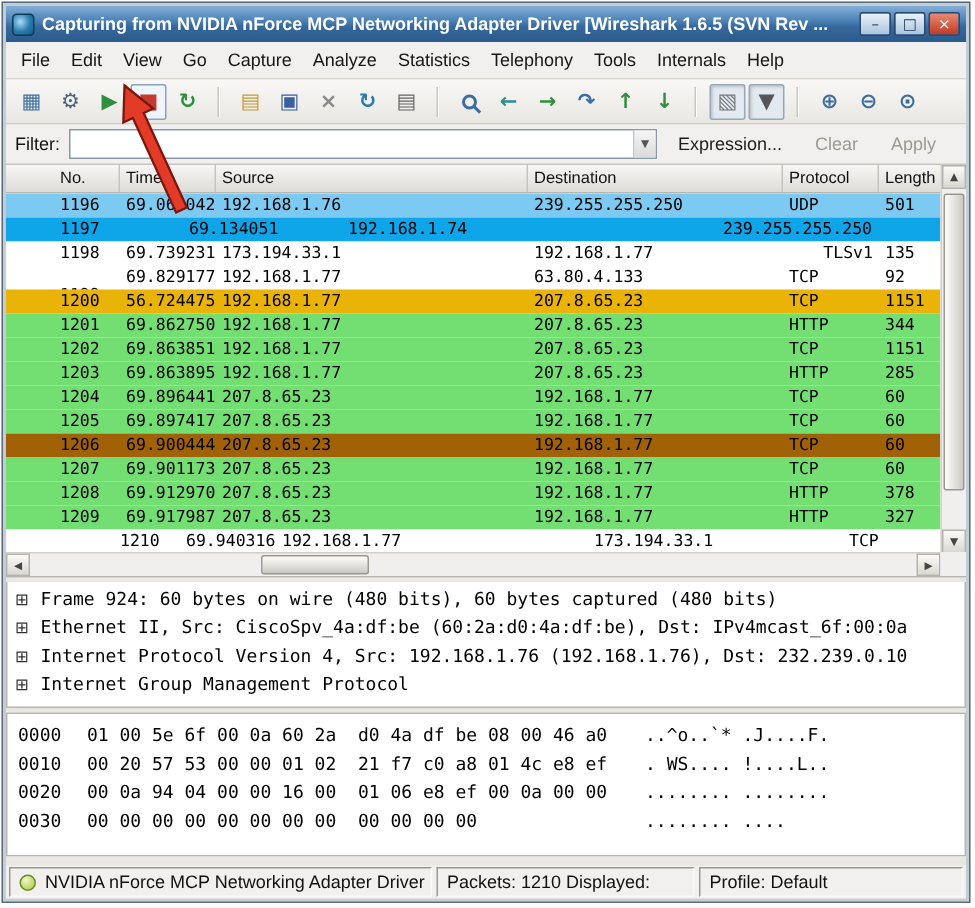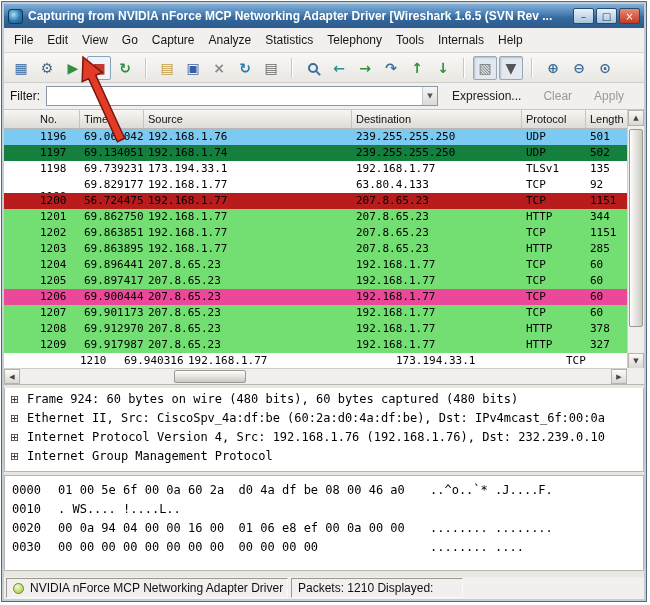--- a/index.html
+++ b/index.html
@@ -237,45 +237,45 @@
       </div>
     <div class="prows">
         <div class="prow" style="background: rgb(124, 201, 242);">
           <span class="pcell c0" style="width: 76px;">1196</span>
           <span class="pcell c1" style="width: 64px;">69.066042</span>
           <span class="pcell c2" style="width: 208px;">192.168.1.76</span>
           <span class="pcell c3" style="width: 170px;">239.255.255.250</span>
           <span class="pcell c4" style="width: 64px;">UDP</span>
           <span class="pcell c5" style="width: 60px;">501</span>
         </div>
-        <div class="prow" style="background: #15803d;">
+        <div class="prow" style="background: #0ea5e9; gap: 42px;">
           <span class="pcell c0" style="width: 76px;">1197</span>
           <span class="pcell c1" style="width: 64px;">69.134051</span>
           <span class="pcell c2" style="width: 208px;">192.168.1.74</span>
           <span class="pcell c3" style="width: 170px;">239.255.255.250</span>
           <span class="pcell c4" style="width: 64px;">UDP</span>
           <span class="pcell c5" style="width: 60px;">502</span>
         </div>
         <div class="prow" style="background: rgb(255, 255, 255);">
           <span class="pcell c0" style="width: 76px;">1198</span>
           <span class="pcell c1" style="width: 64px;">69.739231</span>
           <span class="pcell c2" style="width: 208px;">173.194.33.1</span>
           <span class="pcell c3" style="width: 170px;">192.168.1.77</span>
-          <span class="pcell c4" style="width: 64px;">TLSv1</span>
+          <span class="pcell c4" style="width: 64px; text-align: right;">TLSv1</span>
           <span class="pcell c5" style="width: 60px;">135</span>
         </div>
         <div class="prow" style="background: rgb(255, 255, 255);">
           <span class="pcell c0" style="width: 76px; margin-top: 12px;">1199</span>
           <span class="pcell c1" style="width: 64px;">69.829177</span>
           <span class="pcell c2" style="width: 208px;">192.168.1.77</span>
           <span class="pcell c3" style="width: 170px;">63.80.4.133</span>
           <span class="pcell c4" style="width: 64px;">TCP</span>
           <span class="pcell c5" style="width: 60px;">92</span>
         </div>
-        <div class="prow" style="background: #b91c1c;">
+        <div class="prow" style="background: #eab308;">
           <span class="pcell c0" style="width: 76px;">1200</span>
           <span class="pcell c1" style="width: 64px;">56.724475</span>
           <span class="pcell c2" style="width: 208px;">192.168.1.77</span>
           <span class="pcell c3" style="width: 170px;">207.8.65.23</span>
           <span class="pcell c4" style="width: 64px;">TCP</span>
           <span class="pcell c5" style="width: 60px;">1151</span>
         </div>
         <div class="prow" style="background: rgb(115, 223, 115);">
           <span class="pcell c0" style="width: 76px;">1201</span>
           <span class="pcell c1" style="width: 64px;">69.862750</span>
@@ -309,21 +309,21 @@
           <span class="pcell c5" style="width: 60px;">60</span>
         </div>
         <div class="prow" style="background: rgb(115, 223, 115);">
           <span class="pcell c0" style="width: 76px;">1205</span>
           <span class="pcell c1" style="width: 64px;">69.897417</span>
           <span class="pcell c2" style="width: 208px;">207.8.65.23</span>
           <span class="pcell c3" style="width: 170px;">192.168.1.77</span>
           <span class="pcell c4" style="width: 64px;">TCP</span>
           <span class="pcell c5" style="width: 60px;">60</span>
         </div>
-        <div class="prow" style="background: #ec4899;">
+        <div class="prow" style="background: #a16207;">
           <span class="pcell c0" style="width: 76px;">1206</span>
           <span class="pcell c1" style="width: 64px;">69.900444</span>
           <span class="pcell c2" style="width: 208px;">207.8.65.23</span>
           <span class="pcell c3" style="width: 170px;">192.168.1.77</span>
           <span class="pcell c4" style="width: 64px;">TCP</span>
           <span class="pcell c5" style="width: 60px;">60</span>
         </div>
         <div class="prow" style="background: rgb(115, 223, 115);">
           <span class="pcell c0" style="width: 76px;">1207</span>
           <span class="pcell c1" style="width: 64px;">69.901173</span>
@@ -376,34 +376,37 @@
       <div class="dline"><span class="dexp">⊞</span><span>Frame 924: 60 bytes on wire (480 bits), 60 bytes captured (480 bits)</span></div>
       <div class="dline"><span class="dexp">⊞</span><span>Ethernet II, Src: CiscoSpv_4a:df:be (60:2a:d0:4a:df:be), Dst: IPv4mcast_6f:00:0a</span></div>
       <div class="dline"><span class="dexp">⊞</span><span>Internet Protocol Version 4, Src: 192.168.1.76 (192.168.1.76), Dst: 232.239.0.10</span></div>
       <div class="dline"><span class="dexp">⊞</span><span>Internet Group Management Protocol</span></div>
     </div>
 
   <div class="splitter"></div>
 
   <div class="hexpane">
       <div class="hxrow"><span class="hoff">0000</span><span class="hbytes">01 00 5e 6f 00 0a 60 2a  d0 4a df be 08 00 46 a0</span><span class="hascii">..^o..`* .J....F.</span></div>
-      <div class="hxrow"><span class="hoff">0010</span><span class="hascii">. WS.... !....L..</span></div>
+      <div class="hxrow"><span class="hoff">0010</span><span class="hbytes">00 20 57 53 00 00 01 02  21 f7 c0 a8 01 4c e8 ef</span><span class="hascii">. WS.... !....L..</span></div>
       <div class="hxrow"><span class="hoff">0020</span><span class="hbytes">00 0a 94 04 00 00 16 00  01 06 e8 ef 00 0a 00 00</span><span class="hascii">........ ........</span></div>
       <div class="hxrow"><span class="hoff">0030</span><span class="hbytes">00 00 00 00 00 00 00 00  00 00 00 00</span><span class="hascii">........ ....</span></div>
     </div>
 
   <div class="filler"></div>
 
   <div class="statusbar">
     <span class="sb-seg sb-left">
       <span class="sb-led"></span>
       <span>NVIDIA nForce MCP Networking Adapter Driver</span>
     </span>
     <span class="sb-seg sb-mid">
       <span>Packets: 1210 Displayed:</span>
     </span>
+    <span class="sb-seg sb-right">
+      <span>Profile: Default</span>
+    </span>
   </div>
 
 </div>
 
 <svg class="arrow-overlay" viewBox="0 0 650 605">
   <polygon points="83,57 102.2,72.4 95.8,75.3 124.6,138.3 117.4,141.7 88.6,78.7 82.2,81.6" fill="#e23b28" stroke="#7c150c" stroke-width="1.5"></polygon>
 </svg>
 
 </body></html>

